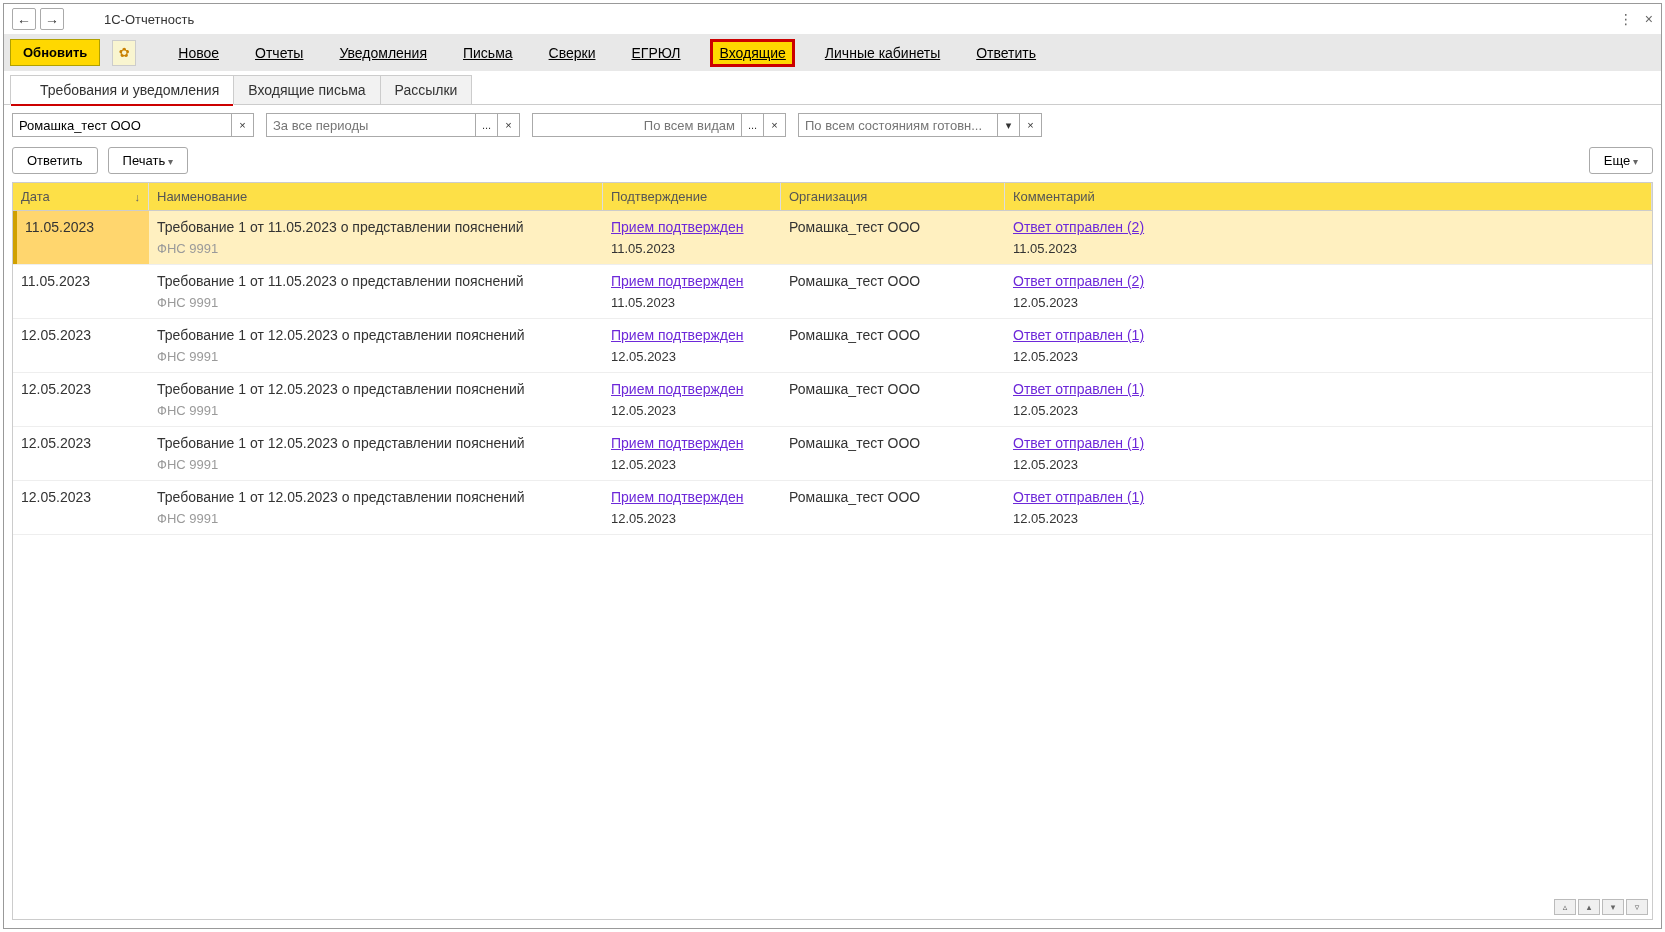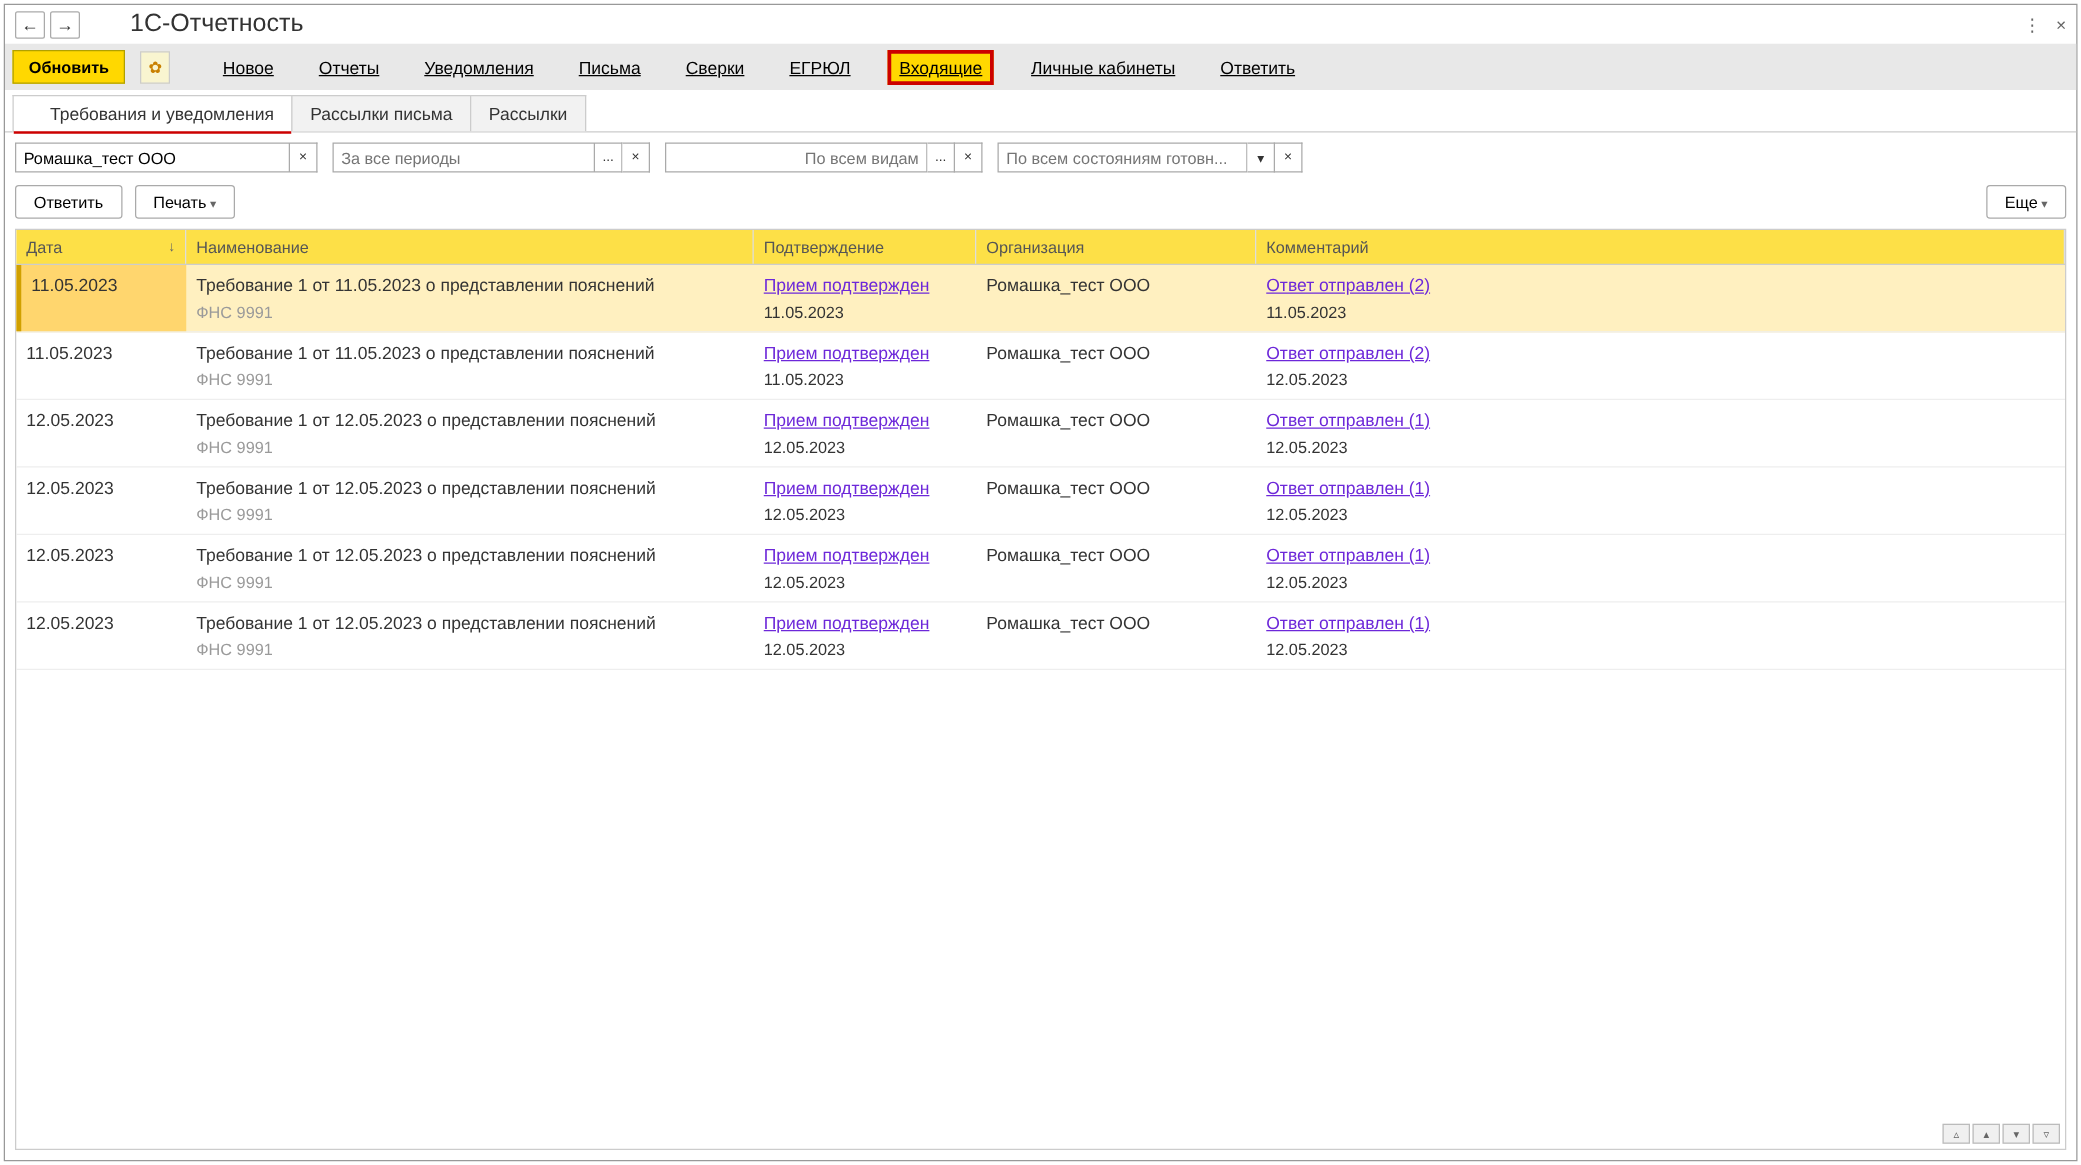--- a/index.html
+++ b/index.html
@@ -27,21 +27,21 @@
       width: 24px; height: 22px;
       border: 1px solid #aaa;
       border-radius: 2px;
       background: #fff;
       display: flex;
       align-items: center;
       justify-content: center;
       font-size: 14px;
       cursor: pointer;
     }
-    .window-title { font-size: 20px; margin-left: 40px; font-weight: normal; }
+    .window-title { font-size: 13px; margin-left: 40px; font-weight: normal; }
     .title-actions { margin-left: auto; display: flex; gap: 12px; align-items: center; }
     .title-action { cursor: pointer; color: #666; font-size: 14px; }
 
     .menu-row {
       background: #e8e8e8;
       height: 37px;
       display: flex;
       align-items: center;
       padding: 0 6px;
       gap: 12px;
@@ -243,21 +243,21 @@
       <span class="menu-link">Сверки</span>
       <span class="menu-link">ЕГРЮЛ</span>
       <span class="menu-link active">Входящие</span>
       <span class="menu-link">Личные кабинеты</span>
       <span class="menu-link">Ответить</span>
     </div>
   </div>
 
   <div class="tabs-row">
     <div class="tab active">Требования и уведомления</div>
-    <div class="tab">Рассылки письма</div>
+    <div class="tab">Входящие письма</div>
     <div class="tab">Рассылки</div>
   </div>
 
   <div class="filters-row">
     <div class="filter-group">
       <input class="filter-input" style="min-width: 220px;" value="Ромашка_тест ООО">
       <div class="filter-btn">×</div>
     </div>
     <div class="filter-group">
       <input class="filter-input placeholder" style="min-width: 210px;" placeholder="За все периоды">

